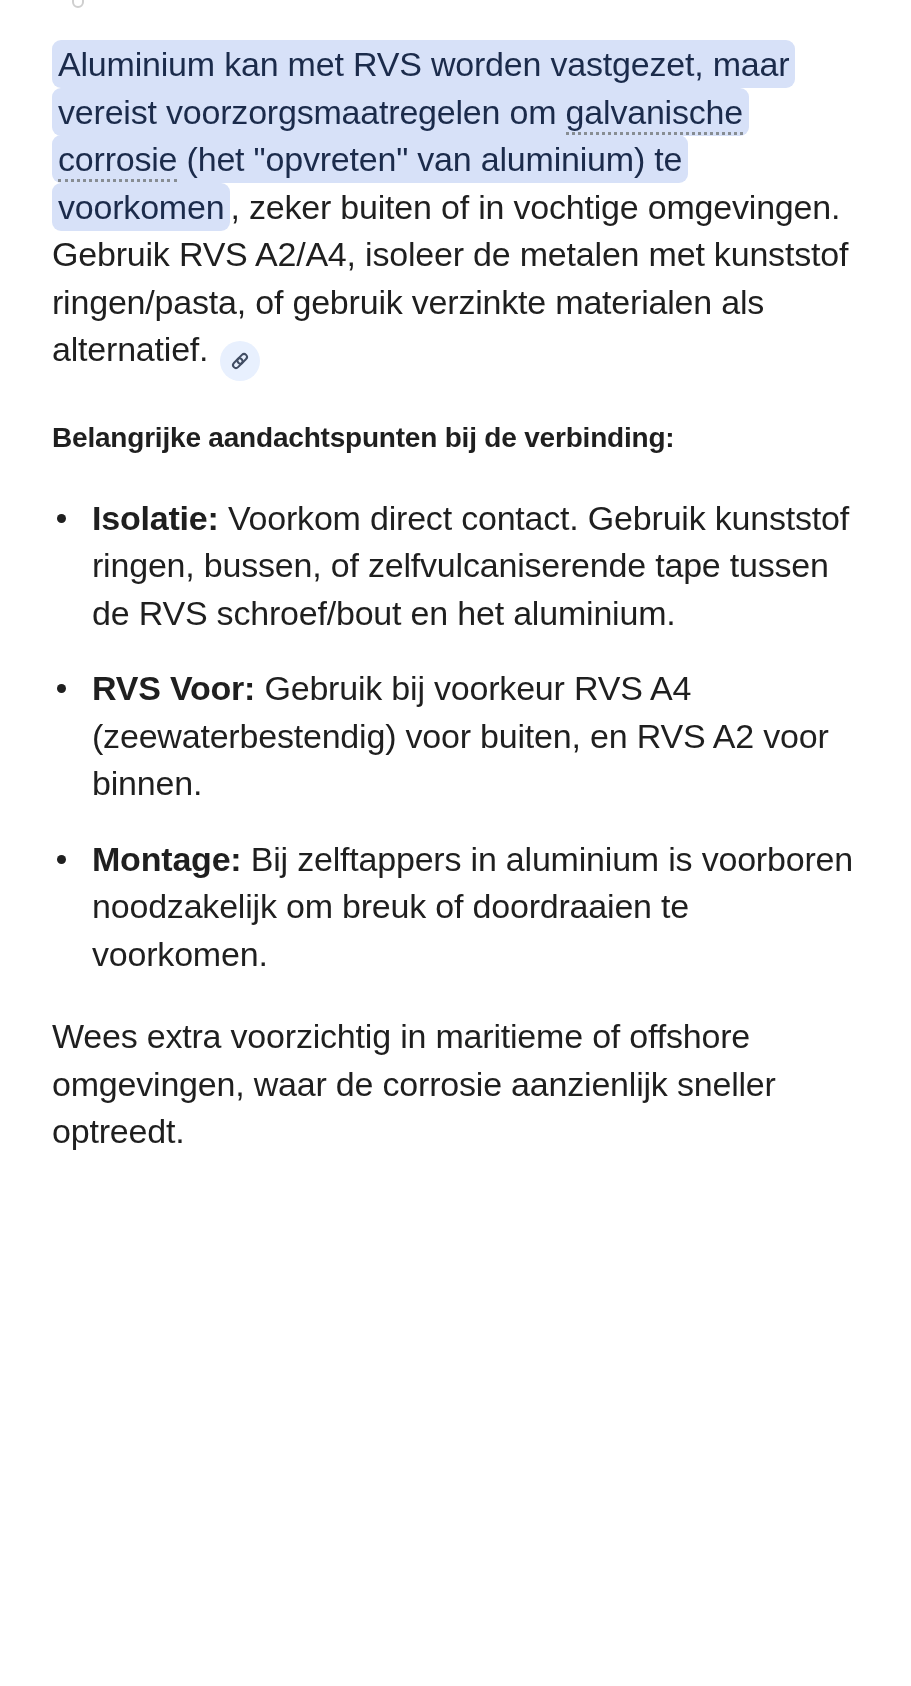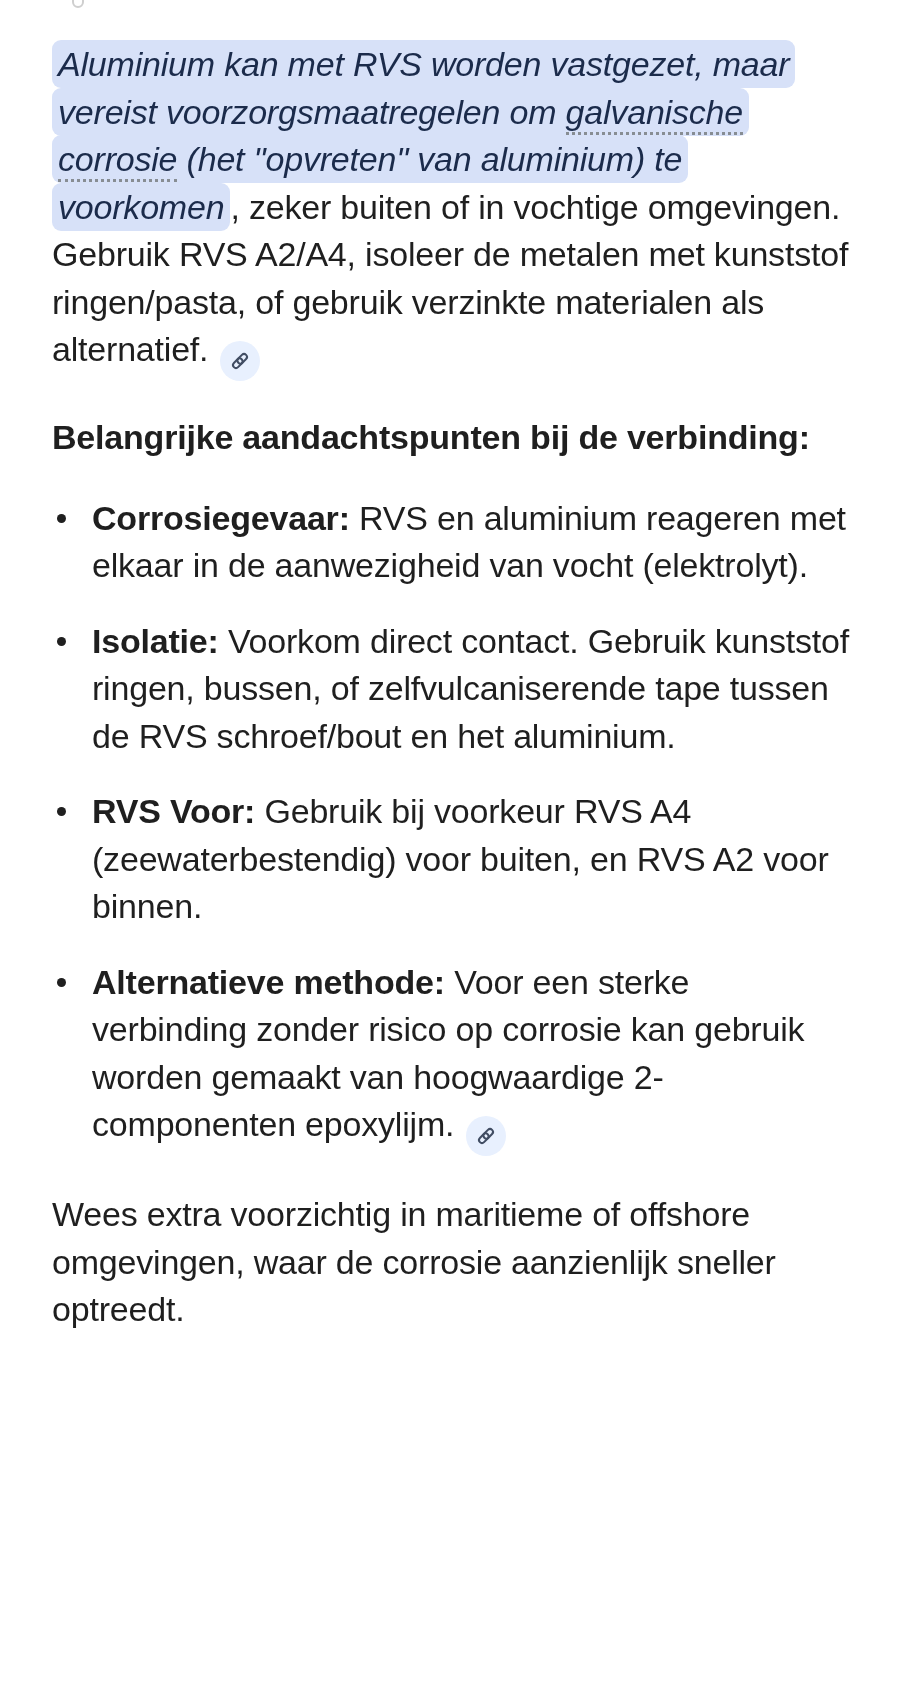--- a/index.html
+++ b/index.html
@@ -20,29 +20,28 @@
   }
   .frag { position: absolute; top: 0; left: 66px; }
   p.intro { margin: 0; }
   mark.hl {
     background: #d7e1f8;
     color: #1b2b4b;
     padding: 5px 6px;
     border-radius: 9px;
     -webkit-box-decoration-break: clone;
     box-decoration-break: clone;
-    font-style: italic;
   }
   .cite {
     border-bottom: 3px dotted #878d93;
     padding-bottom: 1px;
     cursor: pointer;
   }
   h2.heading {
-    font-size: 34px;
+    font-size: 28px;
     font-weight: 700;
     color: #1f1f1f;
     margin: 33px 0 0 0;
     line-height: 47.5px;
   }
   ul.points { list-style: none; margin: 33px 0 0 0; padding: 0; }
   ul.points li {
     position: relative;
     padding-left: 40px;
     margin-bottom: 28px;
@@ -81,28 +80,20 @@
       <g transform="rotate(-45 12 12)" fill="none" stroke="#414d63" stroke-width="2.2">
         <rect x="2.6" y="8.8" width="12" height="6.4" rx="3.2"></rect>
         <rect x="9.4" y="8.8" width="12" height="6.4" rx="3.2"></rect>
       </g>
     </svg>
         </span></span></p>
 
   <h2 class="heading">Belangrijke aandachtspunten bij de verbinding:</h2>
 
   <ul class="points">
-      <li><span class="dot"></span><span class="b">Corrosiegevaar:</span><span> RVS en aluminium reageren met elkaar in de aanwezigheid van vocht (elektrolyt).</span></li>
       <li><span class="dot"></span><span class="b">Isolatie:</span><span> Voorkom direct contact. Gebruik kunststof ringen, bussen, of zelfvulcaniserende tape tussen de RVS schroef/bout en het aluminium.</span></li>
       <li><span class="dot"></span><span class="b">RVS Voor:</span><span> Gebruik bij voorkeur RVS A4 (zeewaterbestendig) voor buiten, en RVS A2 voor binnen.</span></li>
-      <li><span class="dot"></span><span class="b">Alternatieve methode:</span><span> Voor een sterke verbinding zonder risico op corrosie kan gebruik worden gemaakt van hoogwaardige 2-componenten epoxylijm.</span><span class="chip">
-          <svg width="22" height="22" viewBox="0 0 24 24">
-      <g transform="rotate(-45 12 12)" fill="none" stroke="#414d63" stroke-width="2.2">
-        <rect x="2.6" y="8.8" width="12" height="6.4" rx="3.2"></rect>
-        <rect x="9.4" y="8.8" width="12" height="6.4" rx="3.2"></rect>
-      </g>
-    </svg>
-        </span></li>
+      <li><span class="dot"></span><span class="b">Montage:</span><span> Bij zelftappers in aluminium is voorboren noodzakelijk om breuk of doordraaien te voorkomen.</span></li>
     </ul>
 
   <p class="closing"><span>Wees extra voorzichtig in maritieme of offshore omgevingen, waar de corrosie aanzienlijk sneller optreedt.</span></p>
 
 </div>
 
 </body></html>

